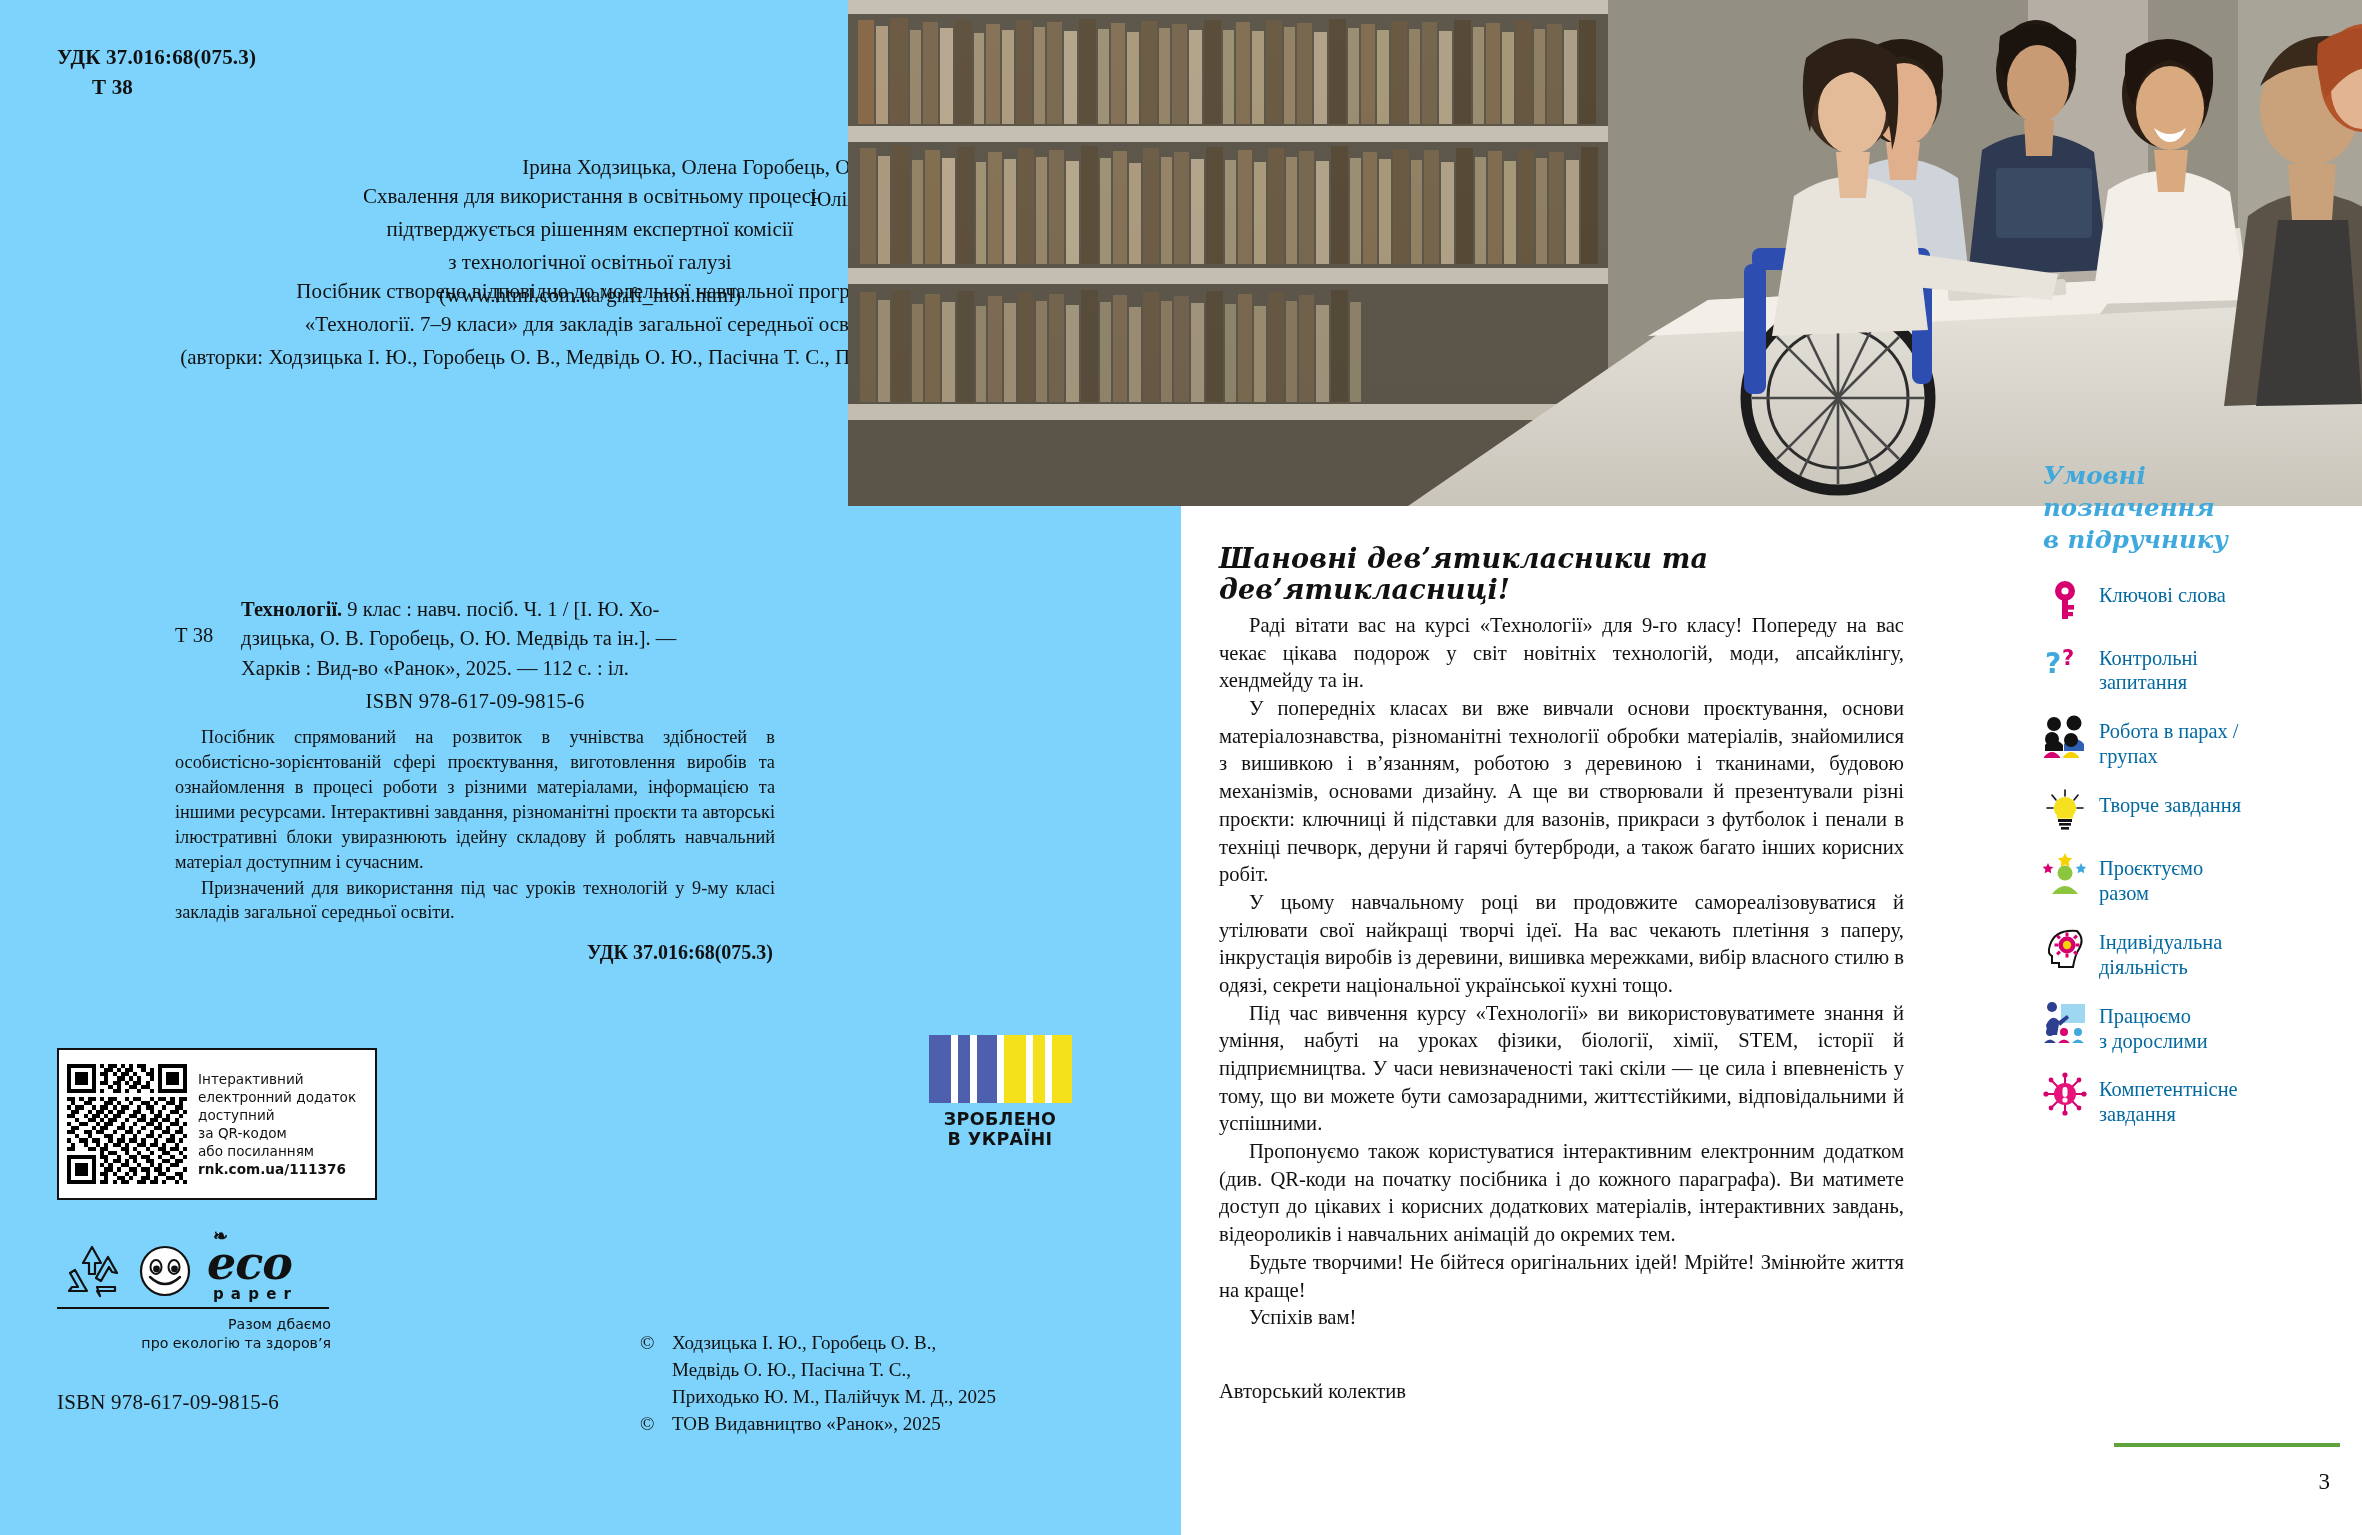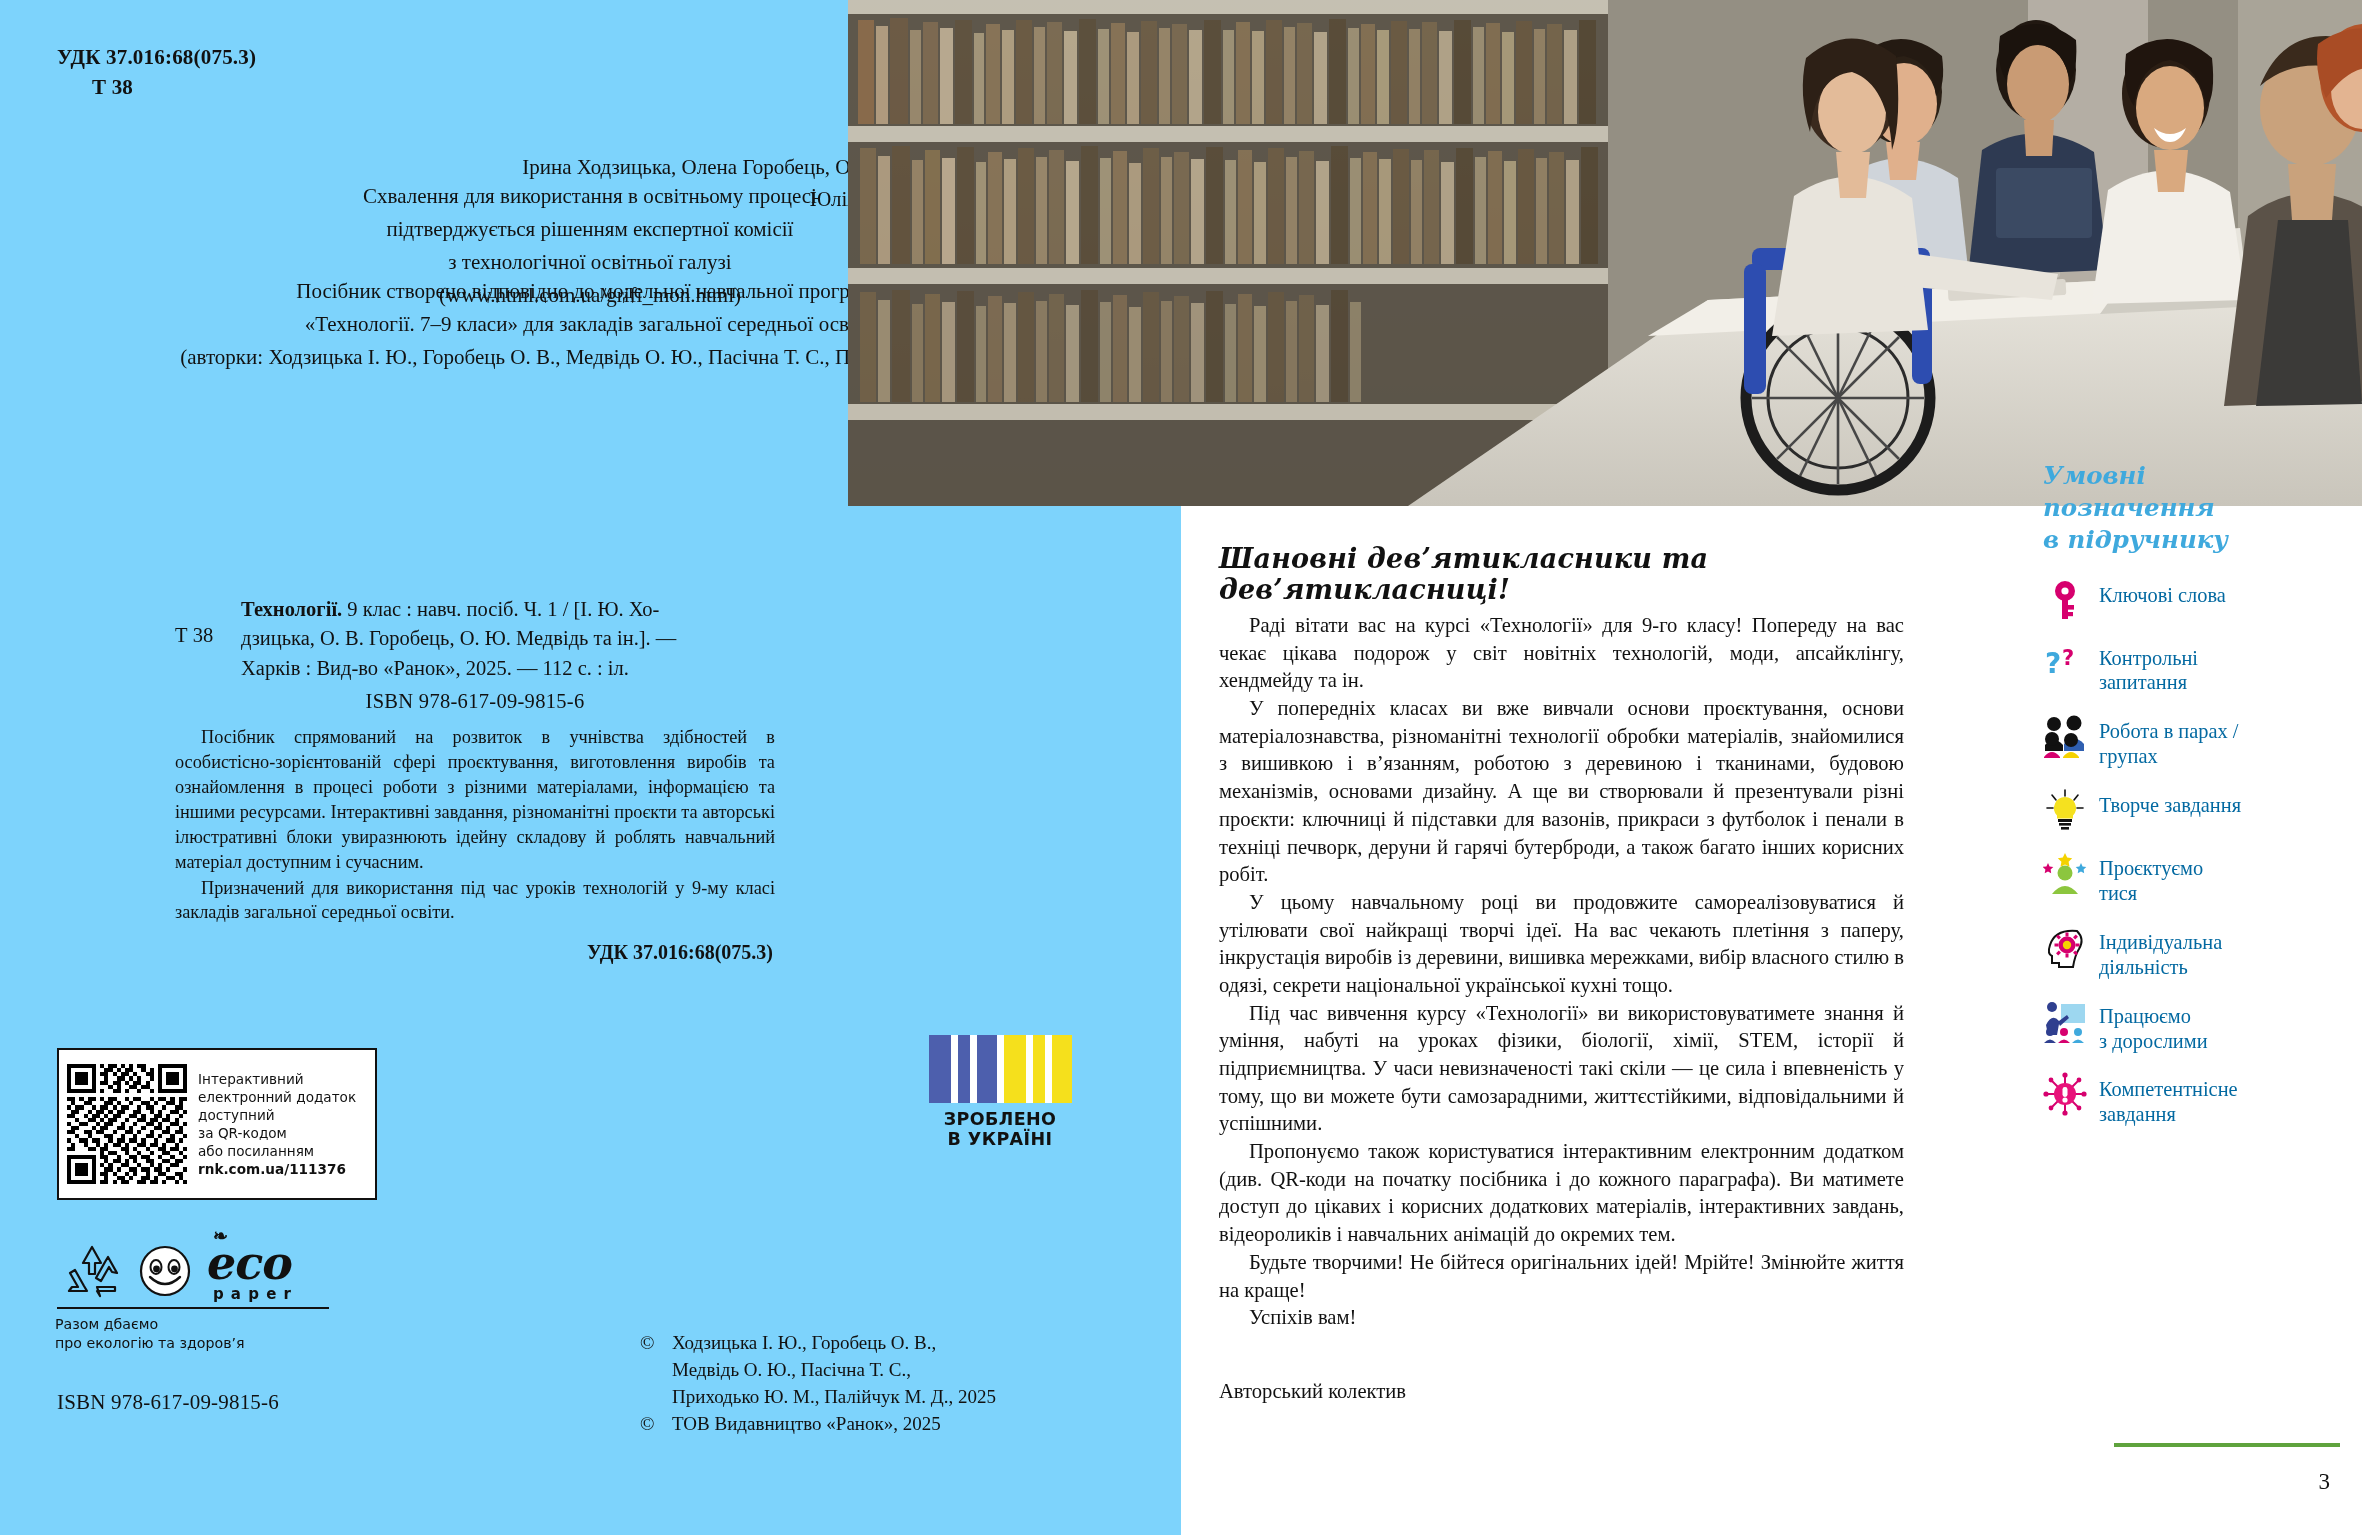--- a/index.html
+++ b/index.html
@@ -85,21 +85,21 @@
     font-size:13.6px;line-height:1.33;color:#111;
   }
   .qr-text .lnk{font-weight:700;}
 
   
   .eco-block{position:absolute;left:55px;top:1240px;width:300px;text-align:center;}
   .eco-row{display:flex;align-items:center;gap:13px;justify-content:flex-start;padding-left:6px;}
   .eco-rule{height:1.6px;background:#111;width:272px;margin:5px 0 6px 2px;}
   .eco-cap{
     font-family:"DejaVu Sans",sans-serif;
-    font-size:14.2px;line-height:1.36;color:#111;text-align:left;width:276px;
+    font-size:14.2px;line-height:1.36;color:#111;text-align:right;width:276px;
   }
 
   .isbn-bottom{
     position:absolute;left:57px;top:1390px;
     font-size:21px;font-weight:400;letter-spacing:.2px;
   }
 
   
   .miu{
     position:absolute;left:905px;top:1035px;width:190px;text-align:center;
@@ -868,21 +868,21 @@
           <svg viewBox="0 0 44 44">
             <path d="M22 2 l2.2 4.6 5 .7-3.6 3.5.9 5-4.5-2.4-4.5 2.4.9-5-3.6-3.5 5-.7Z" fill="#f5d200"></path>
             <path d="M5 12 l1.6 3.4 3.7.5-2.7 2.6.6 3.7-3.2-1.7-3.3 1.7.7-3.7-2.7-2.6 3.7-.5Z" fill="#d6006e"></path>
             <path d="M38 12 l1.6 3.4 3.7.5-2.7 2.6.6 3.7-3.2-1.7-3.3 1.7.7-3.7-2.7-2.6 3.7-.5Z" fill="#3fa9dd"></path>
             <circle cx="22" cy="22" r="7.5" fill="#8cc63e"></circle>
             <path d="M9 43 q13-16 26 0 Z" fill="#8cc63e"></path>
           </svg>
         </span>
         <span class="legend-lbl">
           <span style="display:block">Проєктуємо</span>
-          <span style="display:block">тися</span>
+          <span style="display:block">разом</span>
         </span>
       </div>
 
       <div class="legend-item">
         <span class="legend-ico">
           <svg viewBox="0 0 44 44">
             <path d="M34 6 Q12 4 7 20 Q4 29 9 31 L9 38 L16 38 L16 42 L30 42 Q32 30 36 24 Q42 14 34 6Z" fill="#fff" stroke="#111" stroke-width="2"></path>
             <g fill="#d6006e">
               <circle cx="24" cy="20" r="8.5"></circle>
               <g>

